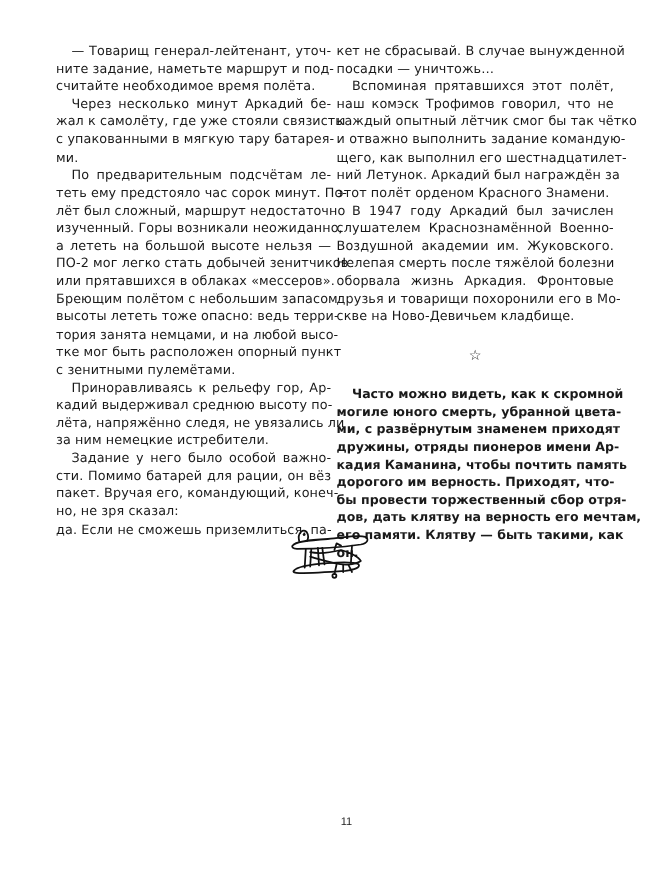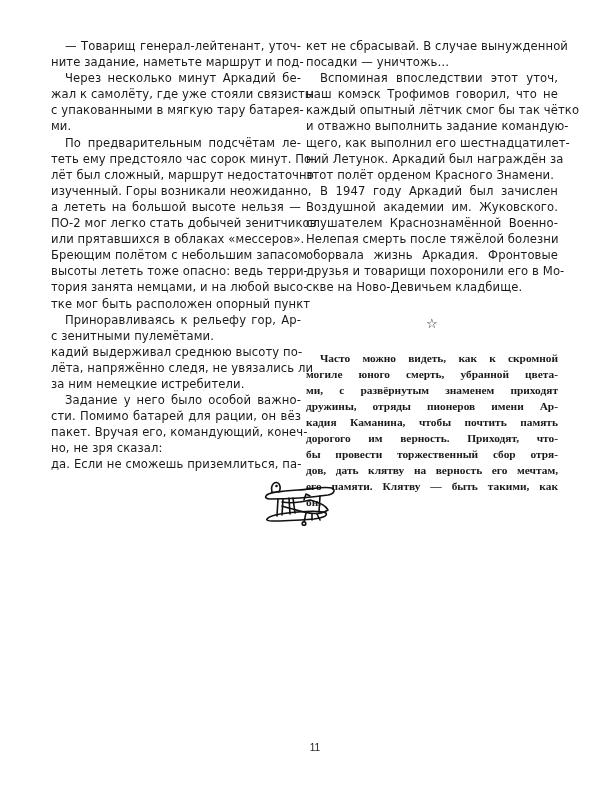--- a/index.html
+++ b/index.html
@@ -46,21 +46,20 @@
       text-align: center;
       font-size: 13px;
       line-height: 16px;
       height: 16px;
       margin: 20px 0 18px 0;
     }
     .bold-block .line {
       font-weight: bold;
       font-size: 11.4px;
       letter-spacing: 0;
-      font-family: Liberation Serif, serif;
     }
     .plane {
       position: absolute;
       left: 262px;
       top: 478px;
       width: 76px;
       height: 50px;
     }
     .page-number {
       position: absolute;
@@ -72,61 +71,62 @@
     }
   </style>
 </head>
 <body>
 
 <div class="page">
 
   <div class="column col-left" id="col-left">
       <span class="line indent">— Товарищ генерал-лейтенант, уточ-</span>
       <span class="line">ните задание, наметьте маршрут и под-</span>
+      <span class="line last">считайте необходимое время полёта.</span>
       <span class="line indent">Через несколько минут Аркадий бе-</span>
       <span class="line">жал к самолёту, где уже стояли связисты</span>
       <span class="line">с упакованными в мягкую тару батарея-</span>
       <span class="line last">ми.</span>
       <span class="line indent">По предварительным подсчётам ле-</span>
       <span class="line">теть ему предстояло час сорок минут. По-</span>
       <span class="line">лёт был сложный, маршрут недостаточно</span>
       <span class="line">изученный. Горы возникали неожиданно,</span>
       <span class="line">а лететь на большой высоте нельзя —</span>
       <span class="line">ПО-2 мог легко стать добычей зенитчиков</span>
       <span class="line">или прятавшихся в облаках «мессеров».</span>
       <span class="line">Бреющим полётом с небольшим запасом</span>
       <span class="line">высоты лететь тоже опасно: ведь терри-</span>
       <span class="line">тория занята немцами, и на любой высо-</span>
       <span class="line">тке мог быть расположен опорный пункт</span>
+      <span class="line last">с зенитными пулемётами.</span>
       <span class="line indent">Приноравливаясь к рельефу гор, Ар-</span>
-      <span class="line last">с зенитными пулемётами.</span>
       <span class="line">кадий выдерживал среднюю высоту по-</span>
       <span class="line">лёта, напряжённо следя, не увязались ли</span>
       <span class="line last">за ним немецкие истребители.</span>
       <span class="line indent">Задание у него было особой важно-</span>
       <span class="line">сти. Помимо батарей для рации, он вёз</span>
       <span class="line">пакет. Вручая его, командующий, конеч-</span>
       <span class="line last">но, не зря сказал:</span>
       <span class="line">да. Если не сможешь приземлиться, па-</span>
     </div>
 
   <div class="column col-right">
     <div id="col-right-body">
         <span class="line">кет не сбрасывай. В случае вынужденной</span>
         <span class="line last">посадки — уничтожь…</span>
-        <span class="line indent">Вспоминая впоследствии этот уточ,</span>
+        <span class="line indent">Вспоминая прятавшихся этот полёт,</span>
         <span class="line">наш комэск Трофимов говорил, что не</span>
         <span class="line">каждый опытный лётчик смог бы так чётко</span>
         <span class="line">и отважно выполнить задание командую-</span>
         <span class="line">щего, как выполнил его шестнадцатилет-</span>
         <span class="line">ний Летунок. Аркадий был награждён за</span>
         <span class="line last">этот полёт орденом Красного Знамени.</span>
         <span class="line indent">В 1947 году Аркадий был зачислен</span>
+        <span class="line">слушателем Краснознамённой Военно-</span>
         <span class="line">Воздушной академии им. Жуковского.</span>
-        <span class="line">слушателем Краснознамённой Военно-</span>
         <span class="line">Нелепая смерть после тяжёлой болезни</span>
         <span class="line">оборвала жизнь Аркадия. Фронтовые</span>
         <span class="line">друзья и товарищи похоронили его в Мо-</span>
         <span class="line last">скве на Ново-Девичьем кладбище.</span>
       </div>
     <span class="star">☆</span>
     <div class="bold-block" id="col-right-bold">
         <span class="line indent">Часто можно видеть, как к скромной</span>
         <span class="line">могиле юного смерть, убранной цвета-</span>
         <span class="line">ми, с развёрнутым знаменем приходят</span>

